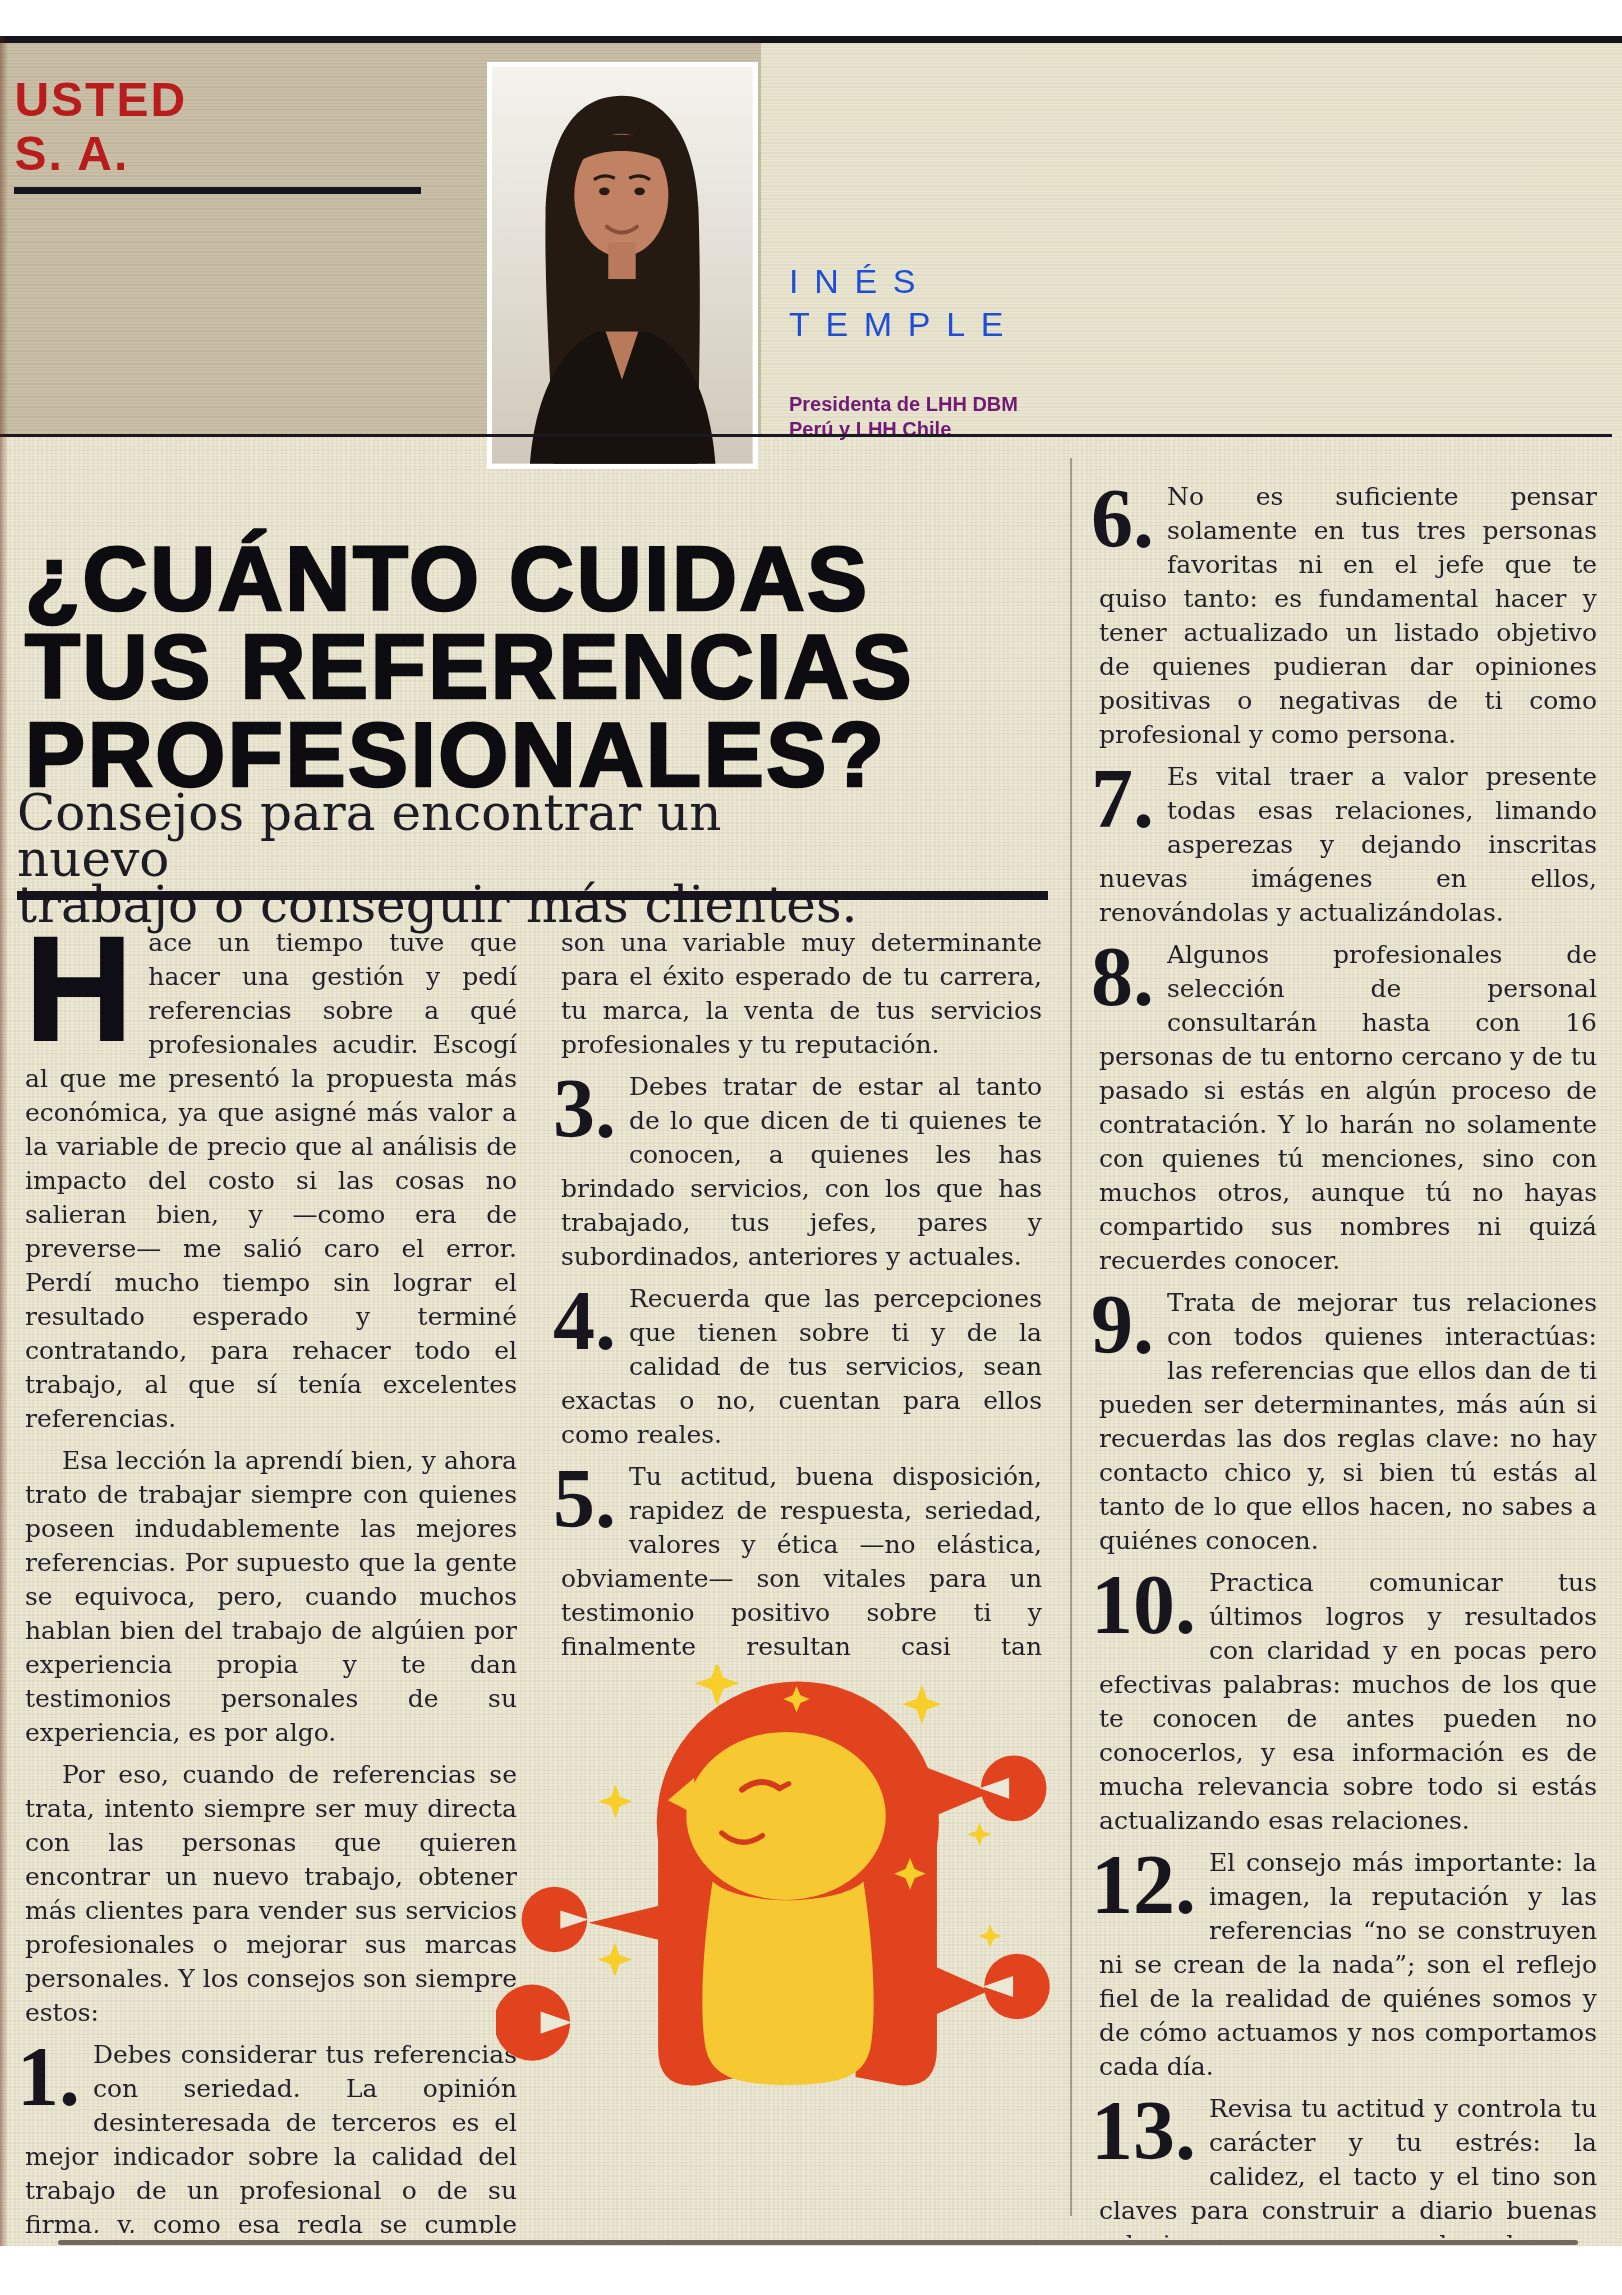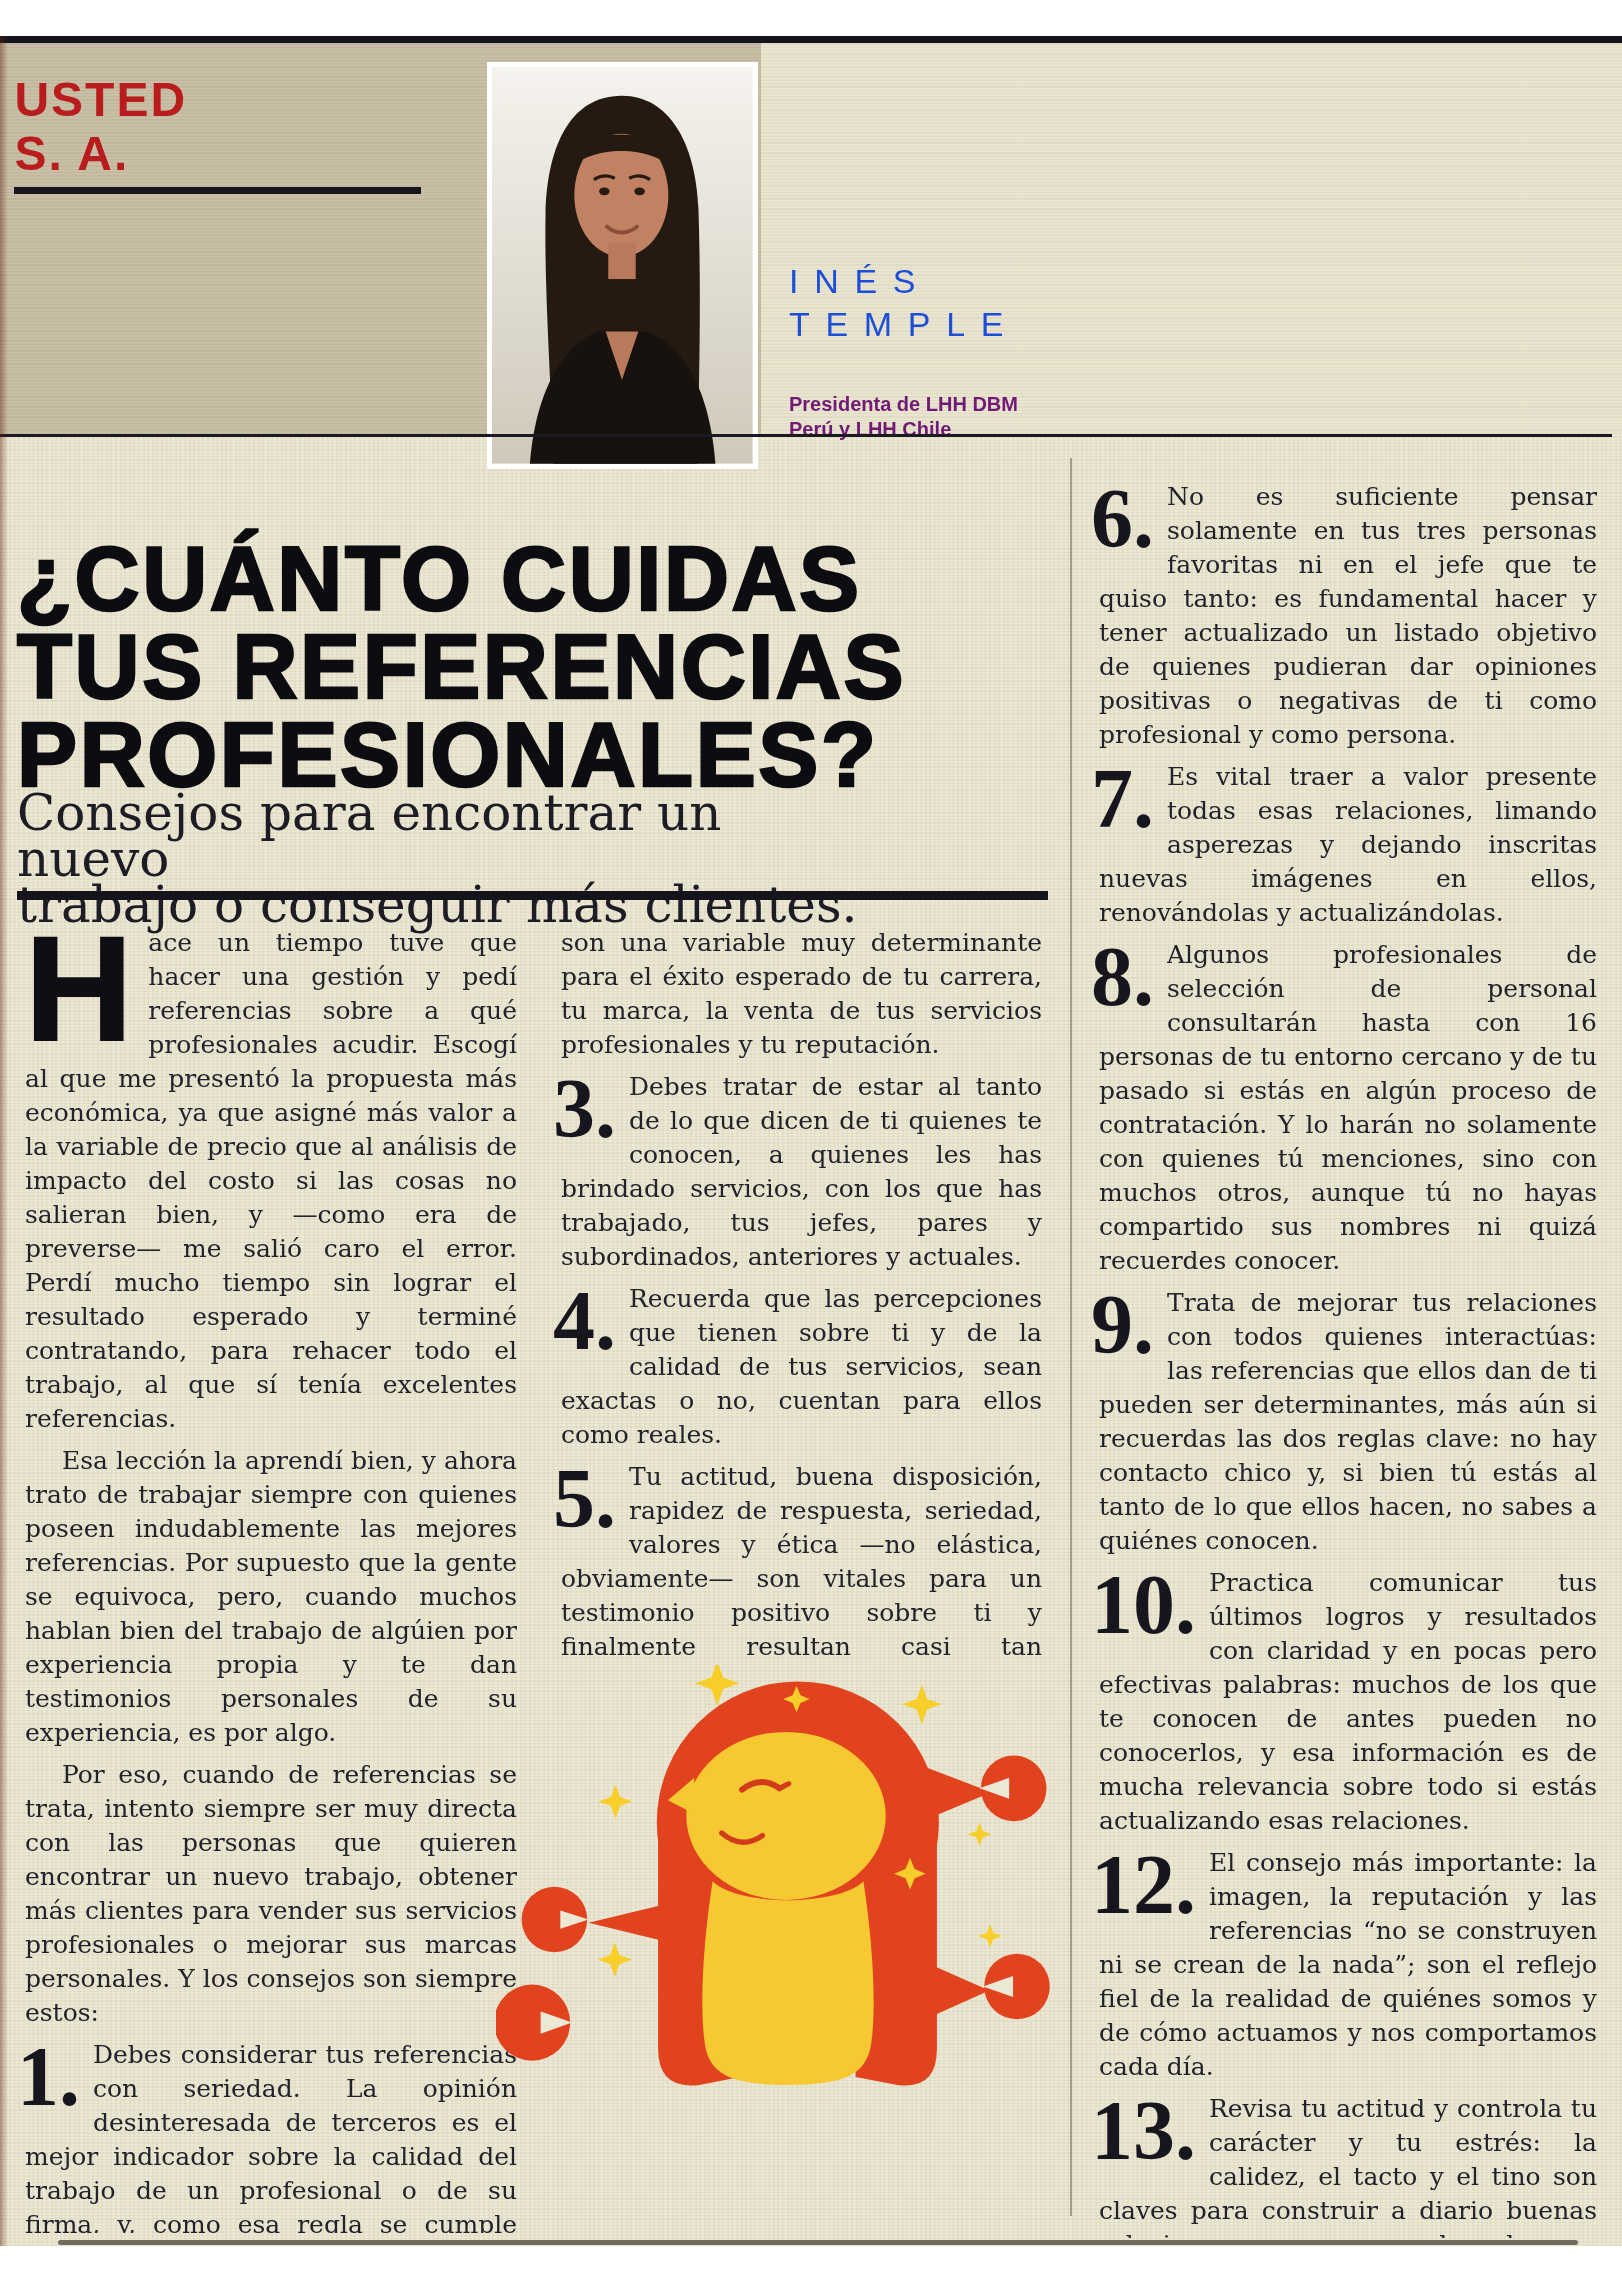--- a/index.html
+++ b/index.html
@@ -32,21 +32,21 @@
   .usted-rule{left:14.4px;top:187px;width:407px;height:7.2px;background:#16151d;}
   .photo{left:487px;top:62px;width:271px;height:407px;background:#ffffff;padding:5.2px;box-sizing:border-box;}
   .photo svg{display:block;width:100%;height:100%;}
   .ines{left:789px;top:260px;font-family:"Liberation Sans",sans-serif;font-weight:normal;
     font-size:34px;line-height:43px;letter-spacing:15.7px;color:#1d4ed8;}
   .ptitle{left:789px;top:372px;font-family:"Liberation Sans",sans-serif;font-weight:bold;
     font-size:20px;line-height:25px;color:#701a75;margin-top:20px;}
   .header-rule{left:0;top:434px;width:1612px;height:2.6px;background:#1b1a22;}
 
   
-  .headline{left:17px;top:535px;font-family:"Liberation Sans",sans-serif;font-weight:bold;
+  .headline{left:25px;top:535px;font-family:"Liberation Sans",sans-serif;font-weight:bold;
     font-size:90px;line-height:88px;letter-spacing:2.6px;color:#0c0c11;
     -webkit-text-stroke:2.6px #0c0c11;}
   .subtitle{left:17px;top:790px;font-size:50px;line-height:46px;color:#1d1c24;width:850px;}
   .midrule{left:17px;top:891px;width:1031px;height:9.2px;background:#15141c;}
 
   
   .bodytext{font-size:25px;line-height:34px;text-align:justify;color:#23222b;}
   .col1{left:17px;top:918px;width:508px;height:1315px;overflow:hidden;}
   .col2{left:553px;top:918px;width:497px;height:739px;overflow:hidden;}
   .col3{left:1091px;top:472px;width:514px;height:1766px;overflow:hidden;}

